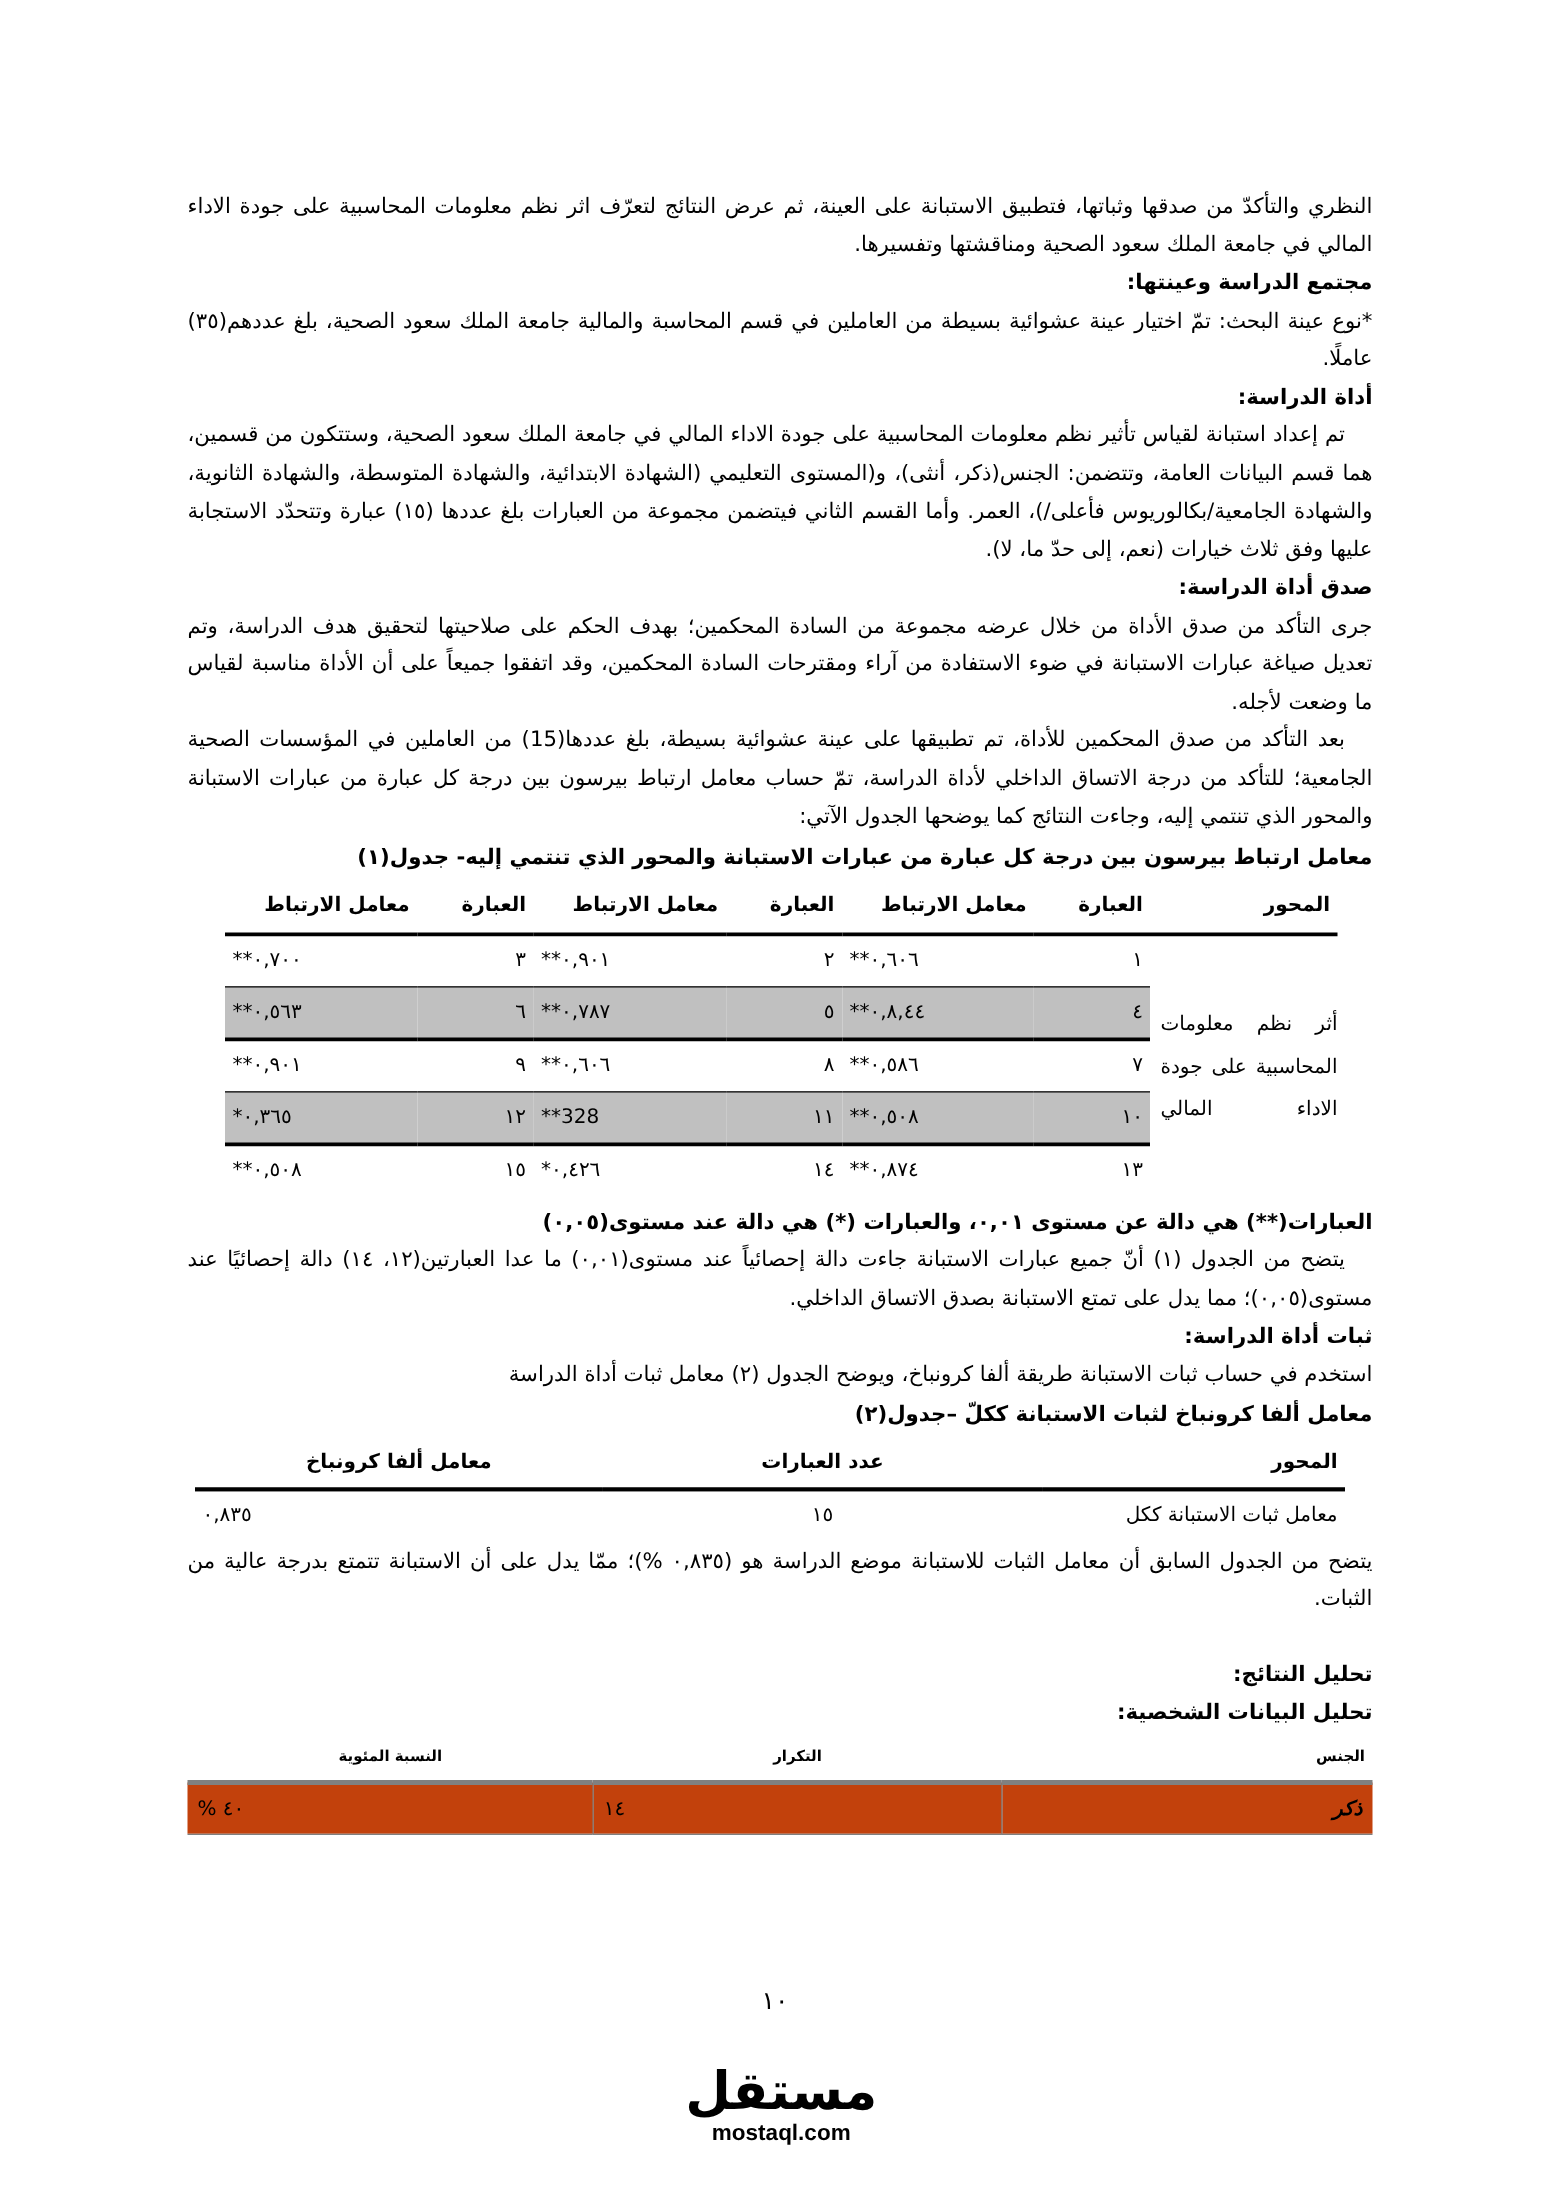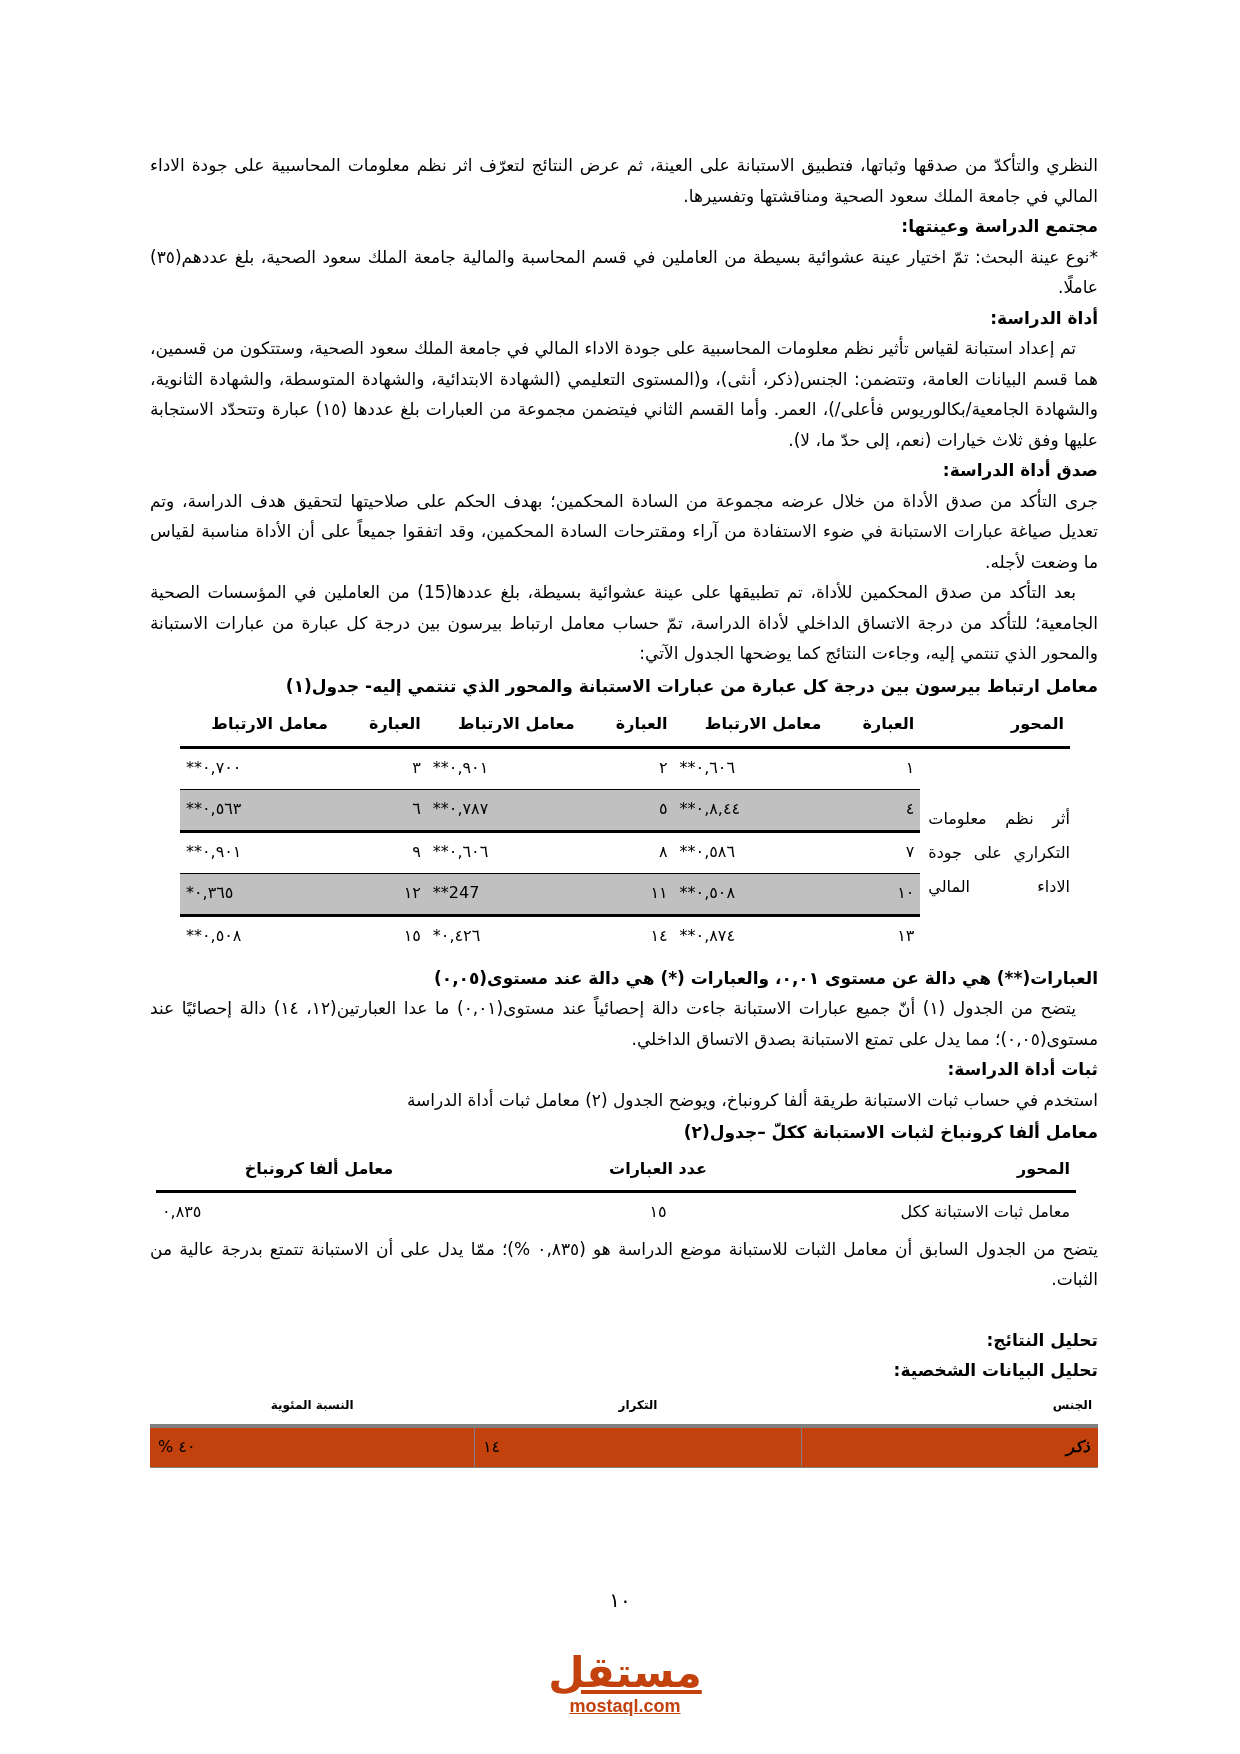--- a/index.html
+++ b/index.html
@@ -45,21 +45,21 @@
     .t3 td:last-child { border-left: none; }
     .t3 .c1 { width: 280px; text-align: right; }
     .t3 .c2 { width: 310px; }
     .t3 .c3 { }
     .t3 th.c1 { text-align: right; }
     .t3 th.c2 { text-align: center; }
     .t3 th.c3 { text-align: center; }
     .t3 td.c2, .t3 td.c3 { text-align: left; direction: rtl; }
 
     .pagenum { position: absolute; top: 1588px; left: 0; width: 1240px; text-align: center; font-size: 20px; direction: rtl; }
-    .wm { position: absolute; top: 1650px; left: 545px; width: 160px; text-align: center; color: #c2410c; text-decoration: underline; }
+    .wm { position: absolute; top: 1650px; left: 545px; width: 160px; text-align: center; color: #000000; }
     .wm .ar { font-size: 42px; font-weight: bold; line-height: 46px; }
     .wm .en { font-size: 18px; font-weight: bold; line-height: 20px; font-family: "Liberation Sans", sans-serif; }
     .spacer { height: 30px; }
   </style>
 </head>
 <body>
 
 <div class="page">
   <p class="p">النظري والتأكدّ من صدقها وثباتها، فتطبيق الاستبانة على العينة، ثم عرض النتائج لتعرّف اثر نظم معلومات المحاسبية على جودة الاداء المالي في جامعة الملك سعود الصحية ومناقشتها وتفسيرها.</p>
   <p class="h">مجتمع الدراسة وعينتها:</p>
@@ -78,21 +78,21 @@
         <th>العبارة</th>
         <th>معامل الارتباط</th>
         <th>العبارة</th>
         <th>معامل الارتباط</th>
         <th>العبارة</th>
         <th>معامل الارتباط</th>
       </tr>
     </thead>
     <tbody>
       <tr>
-        <td class="axis" rowspan="5">أثر نظم معلومات التكراري على جودة الاداء المالي</td>
+        <td class="axis" rowspan="5">أثر نظم معلومات المحاسبية على جودة الاداء المالي</td>
         <td class="d c-num">١</td>
         <td class="d c-val">**٠,٦٠٦</td>
         <td class="d c-num">٢</td>
         <td class="d c-val">**٠,٩٠١</td>
         <td class="d c-num">٣</td>
         <td class="d c-val">**٠,٧٠٠</td>
       </tr>
       <tr class="shade b-thick" style="border-top:1px solid #000;">
         <td class="d c-num" style="border-top:1px solid #000;">٤</td>
         <td class="d c-val" style="border-top:1px solid #000;">**٠,٨,٤٤</td>
@@ -106,21 +106,21 @@
         <td class="d c-val">**٠,٥٨٦</td>
         <td class="d c-num">٨</td>
         <td class="d c-val">**٠,٦٠٦</td>
         <td class="d c-num">٩</td>
         <td class="d c-val">**٠,٩٠١</td>
       </tr>
       <tr class="shade b-thick">
         <td class="d c-num">١٠</td>
         <td class="d c-val">**٠,٥٠٨</td>
         <td class="d c-num">١١</td>
-        <td class="d c-val">**247</td>
+        <td class="d c-val">**328</td>
         <td class="d c-num">١٢</td>
         <td class="d c-val">*٠,٣٦٥</td>
       </tr>
       <tr>
         <td class="d c-num">١٣</td>
         <td class="d c-val">**٠,٨٧٤</td>
         <td class="d c-num">١٤</td>
         <td class="d c-val">*٠,٤٢٦</td>
         <td class="d c-num">١٥</td>
         <td class="d c-val">**٠,٥٠٨</td>

